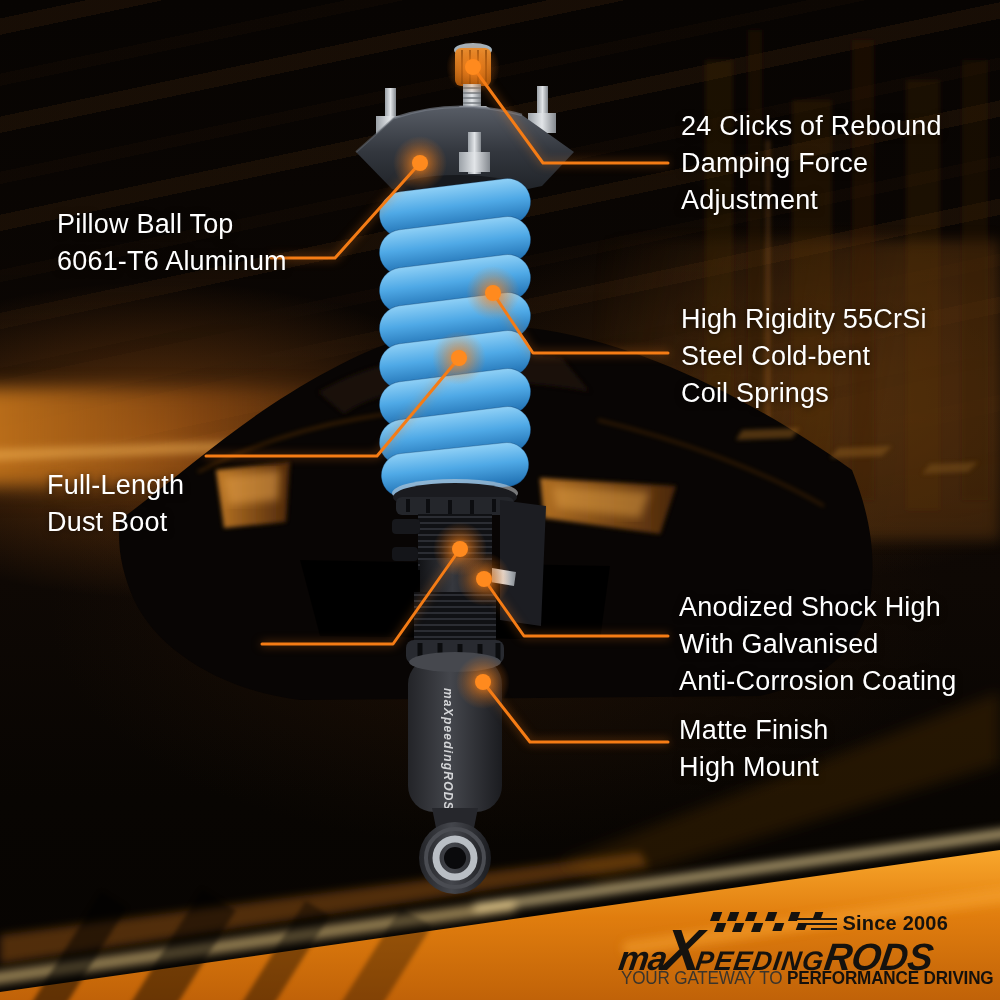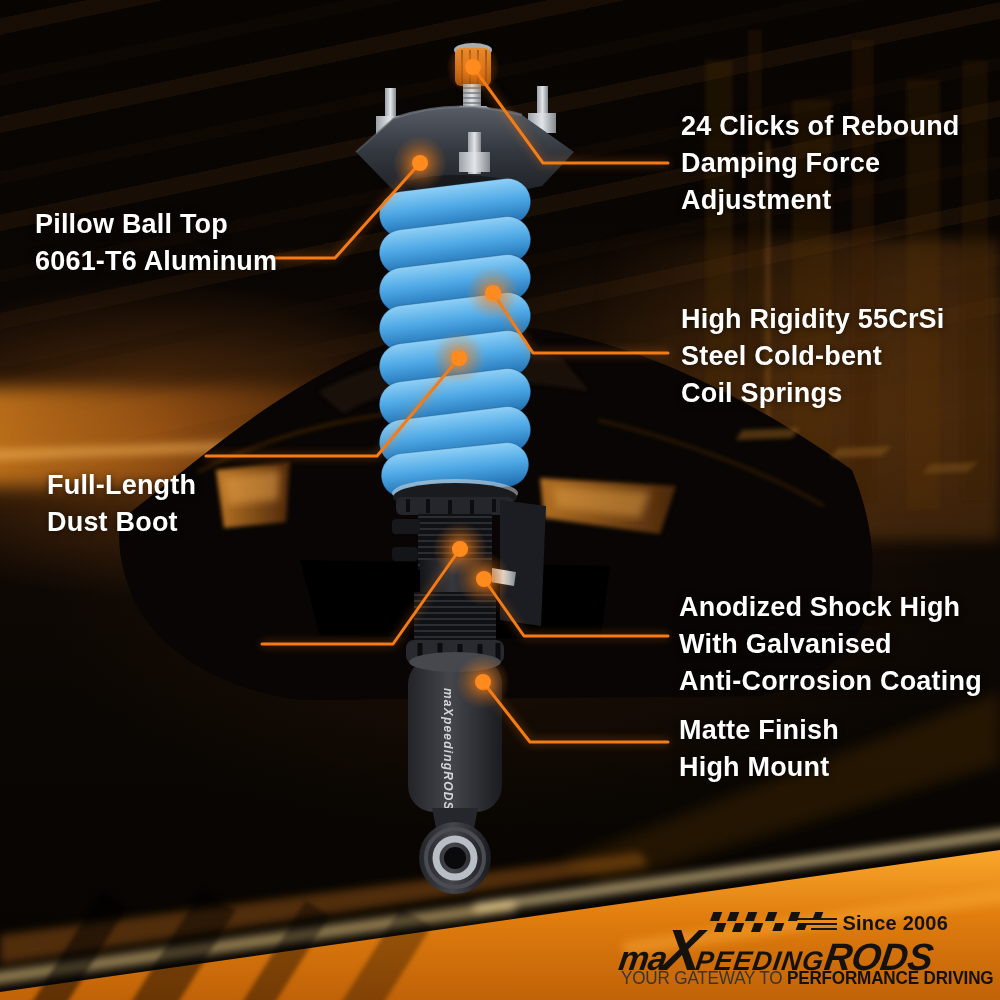--- a/index.html
+++ b/index.html
@@ -29,21 +29,21 @@
   .left-glow2{
     left:-20px;top:446px;width:260px;height:10px;border-radius:6px;
     background:rgba(255,193,96,.5);filter:blur(4px);transform:rotate(-2deg);
   }
   .right-haze{
     left:600px;top:240px;width:400px;height:300px;
     background:linear-gradient(100deg, rgba(120,66,18,0), rgba(150,86,22,.30) 70%);
     filter:blur(7px);
   }
   
-  .callout{position:absolute;color:#fff;font-weight:700;font-size:27px;line-height:37px;
+  .callout{position:absolute;color:#fff;font-weight:400;font-size:27px;line-height:37px;
     letter-spacing:.2px;text-shadow:0 1px 7px rgba(0,0,0,.6);white-space:nowrap;}
   
   .logo{position:absolute;left:610px;top:905px;width:352px;height:95px;color:#15120e;}
   .since-row{position:absolute;top:7px;right:14px;display:flex;align-items:center;gap:6px;}
   .speedlines{display:flex;flex-direction:column;align-items:flex-end;gap:3px;}
   .speedlines i{display:block;height:2px;background:#1a1612;}
   .speedlines i:nth-child(1){width:46px;}
   .speedlines i:nth-child(2){width:36px;}
   .speedlines i:nth-child(3){width:26px;}
   .since-text{font-size:20px;font-weight:600;letter-spacing:.2px;}
@@ -316,21 +316,21 @@
       <circle cx="483" cy="682" r="27" fill="url(#dotGlow)"></circle>
         <circle class="dot-core" cx="483" cy="682" r="8" fill="#ff8a1e"></circle>
     </g>
   </svg>
 
   <div class="callout" style="left:681px;top:108px;">
     <div>24 Clicks of Rebound</div>
     <div>Damping Force</div>
     <div>Adjustment</div>
   </div>
-  <div class="callout" style="left:35px;top:206px;">
+  <div class="callout" style="left:57px;top:206px;">
     <div>Pillow Ball Top</div>
     <div>6061-T6 Aluminum</div>
   </div>
   <div class="callout" style="left:681px;top:301px;">
     <div>High Rigidity 55CrSi</div>
     <div>Steel Cold-bent</div>
     <div>Coil Springs</div>
   </div>
   <div class="callout" style="left:47px;top:419px;margin-top:48px;">
     <div>Full-Length</div>

